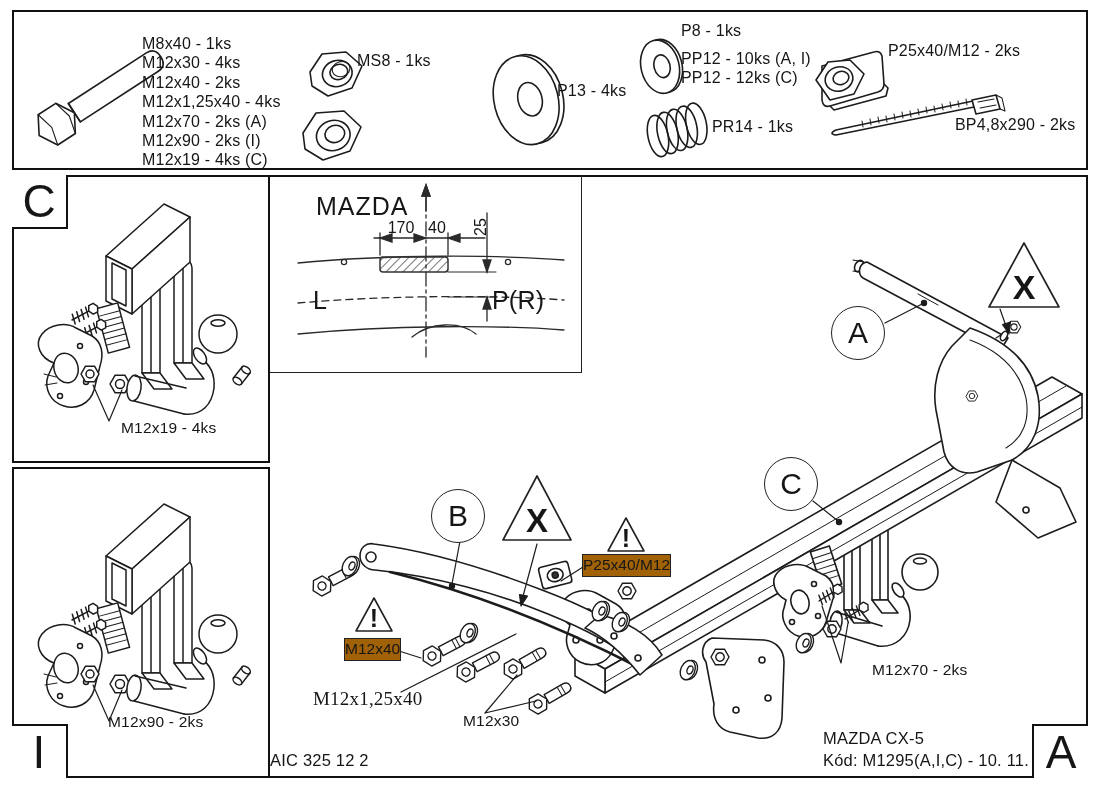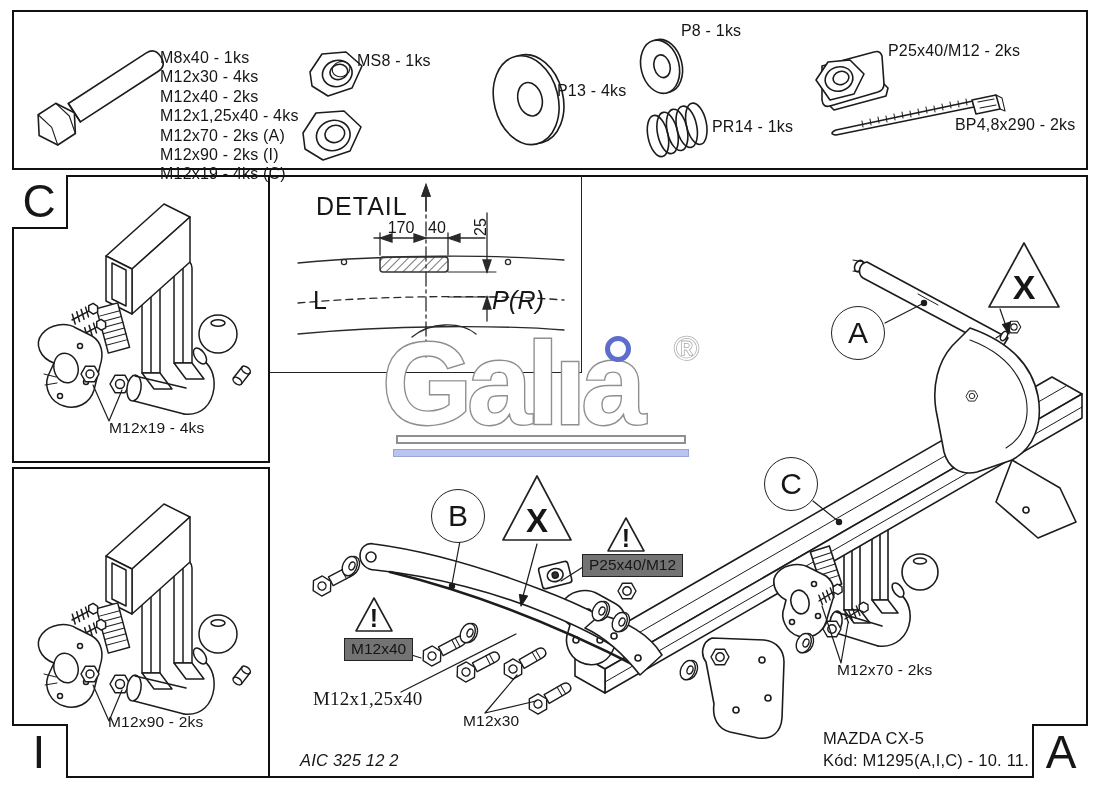--- a/index.html
+++ b/index.html
@@ -6,21 +6,21 @@
   body { background:#e8e8e8; font-family:"Liberation Sans", sans-serif; }
   .sheet { position:relative; width:1100px; height:787px; background:#fff; color:#161616; overflow:hidden; }
   .frame { position:absolute; border:2.5px solid #111; background:transparent; }
   .t { position:absolute; font-size:16px; white-space:nowrap; color:#161616; letter-spacing:.2px; z-index:4; }
   .tl div { line-height:19.4px; }
   svg { position:absolute; overflow:visible; }
   .corner-box { position:absolute; width:56px; height:54px; background:#fff; display:flex; align-items:center; justify-content:center;
                 font-size:46px; font-weight:400; z-index:5; }
   .callout-circle { position:absolute; width:54px; height:54px; border:1.7px solid #222; border-radius:50%; background:#fff;
                     display:flex; align-items:center; justify-content:center; font-size:30px; z-index:6; }
-  .boxed-label { position:absolute; border:1.6px solid #222; background:#737373; padding:1px 6px 2px; font-size:15.5px; z-index:6; white-space:nowrap; }
+  .boxed-label { position:absolute; border:1.6px solid #222; background:#a16207; padding:1px 0 2px; font-size:15.5px; z-index:6; white-space:nowrap; }
   .logo { position:absolute; left:378px; top:312px; width:340px; height:160px; z-index:7; pointer-events:none; }
   .logo-bar1 { position:absolute; left:18px; top:123px; width:290px; height:9px; background:#fdfdfd; border:2px solid #8f8f8f; }
   .logo-bar2 { position:absolute; left:15px; top:137px; width:296px; height:8px; background:#b9c5ee; border:1px solid #9aa6d6; }
   .logo-dot { position:absolute; left:227px; top:24px; width:26px; height:26px; border:5px solid #5e6ccc; border-radius:50%; background:#fbfcff; }
   .z3 { z-index:3; } .z4 { z-index:4; } .z6 { z-index:6; }
 </style>
 </head>
 <body>
 
 <div class="sheet">
@@ -80,32 +80,36 @@
 
       <g>
         <path d="M824,120 Q816,124 824,125 L962,97 L961,91 Z"></path>
         <path d="M850,111 l1,6 M858,109 l1,6 M866,107 l1,6 M874,106 l1,6 M882,104 l1,6 M890,102 l1,6 M898,101 l1,6 M906,99 l1,6 M914,97 l1,6 M922,96 l1,6 M930,94 l1,6 M938,92 l1,6 M946,91 l1,6 M954,89 l1,6" stroke-width="1" fill="none"></path>
         <path d="M960,90 L984,85 L988,99 L964,104 Z"></path>
         <path d="M984,85 L990,88 L993,101 L988,99 M966,92 L982,89 M968,98 L984,95" fill="none" stroke-width="1.1"></path>
       </g>
     </g>
   </svg>
 
-  <div class="t tl" style="left:160px; top:34px;margin-top:14px;">
+  <div class="t tl" style="left:142px; top:34px;">
     <div>M8x40 - 1ks</div>
     <div>M12x30 - 4ks</div>
     <div>M12x40 - 2ks</div>
     <div>M12x1,25x40 - 4ks</div>
     <div>M12x70 - 2ks (A)</div>
     <div>M12x90 - 2ks (I)</div>
     <div>M12x19 - 4ks (C)</div>
   </div>
   <div class="t" style="left:357px; top:52px;">MS8 - 1ks</div>
   <div class="t" style="left:557px; top:82px;">P13 - 4ks</div>
   <div class="t" style="left:681px; top:22px;">P8 - 1ks</div>
+  <div class="t tl" style="left:681px; top:49px;">
+    <div>PP12 - 10ks (A, I)</div>
+    <div>PP12 - 12ks (C)</div>
+  </div>
   <div class="t" style="left:712px; top:118px;">PR14 - 1ks</div>
   <div class="t" style="left:888px; top:42px;">P25x40/M12 - 2ks</div>
   <div class="t" style="left:955px; top:116px;">BP4,8x290 - 2ks</div>
 
   <div class="frame" style="left:12px; top:175px; width:1076px; height:603px;"></div>
   <div style="position:absolute; left:12px; top:175px; width:258px; height:603px; border-right:2.5px solid #111; z-index:2;"></div>
   <div style="position:absolute; left:12px; top:461px; width:258px; height:8px; border-top:2.5px solid #111; border-bottom:2.5px solid #111; background:#fff; z-index:2;"></div>
   <div style="position:absolute; left:270px; top:175px; width:312px; height:198px; border-right:1.6px solid #222; border-bottom:1.6px solid #222; z-index:3;"></div>
 
   <div class="corner-box" style="left:12px; top:175px; border-right:2.5px solid #111; border-bottom:2.5px solid #111;">
@@ -170,21 +174,21 @@
 
       <g transform="translate(232,192) rotate(38)" fill="none">
         <ellipse cx="0" cy="0" rx="5" ry="3"></ellipse>
           <path d="M-5,0 L-5,14 M5,0 L5,14"></path>
           <ellipse cx="0" cy="14" rx="5" ry="3"></ellipse>
       </g>
 
       <path d="M95,243 L79,207 M95,243 L108,212" fill="none" stroke-width="1.2"></path>
     </g>
   </svg>
-  <div class="t z4" style="left:109px; top:419px; font-size:15.5px;">M12x19 - 4ks</div>
+  <div class="t z4" style="left:121px; top:419px; font-size:15.5px;">M12x19 - 4ks</div>
 
   <svg id="panel-i-art" class="z3" style="left:14px; top:478px;" width="254" height="286" viewBox="0 0 254 286">
       <g id="assembly-art" stroke="#1c1c1c" stroke-width="1.5" fill="#fff" stroke-linejoin="round" stroke-linecap="round">
 
       <path d="M128,100 a9,9 0 0 1 18,0 L146,195 L128,195 Z"></path>
         <line x1="137" y1="92" x2="137" y2="195"></line>
       <path d="M128,195 L146,195 L158,211 L140,211 Z"></path>
       <path d="M160,90 a9,9 0 0 1 18,0 L178,185 L160,185 Z"></path>
         <line x1="169" y1="82" x2="169" y2="185"></line>
       <path d="M160,185 L178,185 L190,201 L172,201 Z"></path>
@@ -268,23 +272,23 @@
       <path d="M178,97 L226,97 M178,122 L226,122" stroke-width="1"></path>
       <path d="M217,38 L217,97 M217,146 L217,122"></path>
       <path d="M217,97 l-4,-12 h8 Z M217,122 l-4,12 h8 Z" fill="#2a2a2a"></path>
     </g>
     <g font-family="Liberation Sans, sans-serif" font-size="16" fill="#161616">
       <text x="131" y="58" text-anchor="middle">170</text>
       <text x="167" y="58" text-anchor="middle">40</text>
       <text x="210" y="58" text-anchor="middle" transform="rotate(-90 210 52)">25</text>
     </g>
   </svg>
-  <div class="t" style="left:316px; top:192px; font-size:25px; letter-spacing:1px;">DETAIL</div>
+  <div class="t" style="left:316px; top:192px; font-size:25px; letter-spacing:1px;">MAZDA</div>
   <div class="t" style="left:313px; top:286px; font-size:25px;">L</div>
-  <div class="t" style="left:492px; top:286px; font-size:25px;font-style:italic;">P(R)</div>
+  <div class="t" style="left:492px; top:286px; font-size:25px;">P(R)</div>
 
   <svg class="z3" style="left:270px; top:170px;" width="818" height="608" viewBox="0 0 818 608">
     <defs>
       <g id="u-bolt" stroke="#1c1c1c" stroke-width="1.4" fill="#fff">
         <path d="M10,-5 H31 Q37,-5 37,0 Q37,5 31,5 H10 Z"></path>
         <path d="M25,-5 L25,5 M29,-5 L29,5" stroke-width="1" fill="none"></path>
         <path d="M-10,0 L-5,-8.7 L5,-8.7 L10,0 L5,8.7 L-5,8.7 Z"></path>
         <circle r="4"></circle>
       </g>
       <g id="u-washer" stroke="#1c1c1c" stroke-width="1.4" fill="#fff">
@@ -447,29 +451,20 @@
   </svg>
   <svg class="z6" style="left:353px; top:595px;" width="42" height="40">
     <polygon points="21,3 39,36 3,36" fill="#fff" stroke="#222" stroke-width="1.6" stroke-linejoin="round"></polygon>
     <text x="21" y="32" text-anchor="middle" font-size="25" font-weight="bold" font-family="Liberation Sans, sans-serif" fill="#161616">!</text>
   </svg>
 
   <div class="boxed-label" style="left:582px; top:554px;">P25x40/M12</div>
   <div class="boxed-label" style="left:344px; top:638px;">M12x40</div>
   <div class="t" style="left:313px; top:688px; font-size:19px;font-family:Liberation Serif, serif;">M12x1,25x40</div>
   <div class="t" style="left:463px; top:712px; font-size:15.5px;">M12x30</div>
-  <div class="t" style="left:837px; top:661px; font-size:15.5px;">M12x70 - 2ks</div>
-
-  <div class="logo">
-    <svg width="340" height="160" viewBox="0 0 340 160" style="left:0; top:0;">
-      <text x="4" y="112" font-family="Liberation Sans, sans-serif" font-size="116" font-weight="bold" letter-spacing="-5" fill="#ffffff" stroke="#8f8f8f" stroke-width="2.8" paint-order="stroke">Galıa</text>
-      <text x="296" y="48" font-family="Liberation Sans, sans-serif" font-size="34" fill="#ffffff" stroke="#ababab" stroke-width="1.6" paint-order="stroke">®</text>
-    </svg>
-    <div class="logo-dot"></div>
-    <div class="logo-bar1"></div>
-    <div class="logo-bar2"></div>
-  </div>
-
-  <div class="t" style="left:300px; top:751px; font-size:16.5px;font-style:italic;">AIC 325 12 2</div>
+  <div class="t" style="left:872px; top:661px; font-size:15.5px;">M12x70 - 2ks</div>
+
+
+  <div class="t" style="left:270px; top:751px; font-size:16.5px;">AIC 325 12 2</div>
   <div class="t" style="left:823px; top:729px; font-size:16.5px;">MAZDA CX-5</div>
   <div class="t" style="left:823px; top:751px; font-size:16.5px;">Kód: M1295(A,I,C) - 10. 11. 2014</div>
 
 </div>
 
 </body></html>

